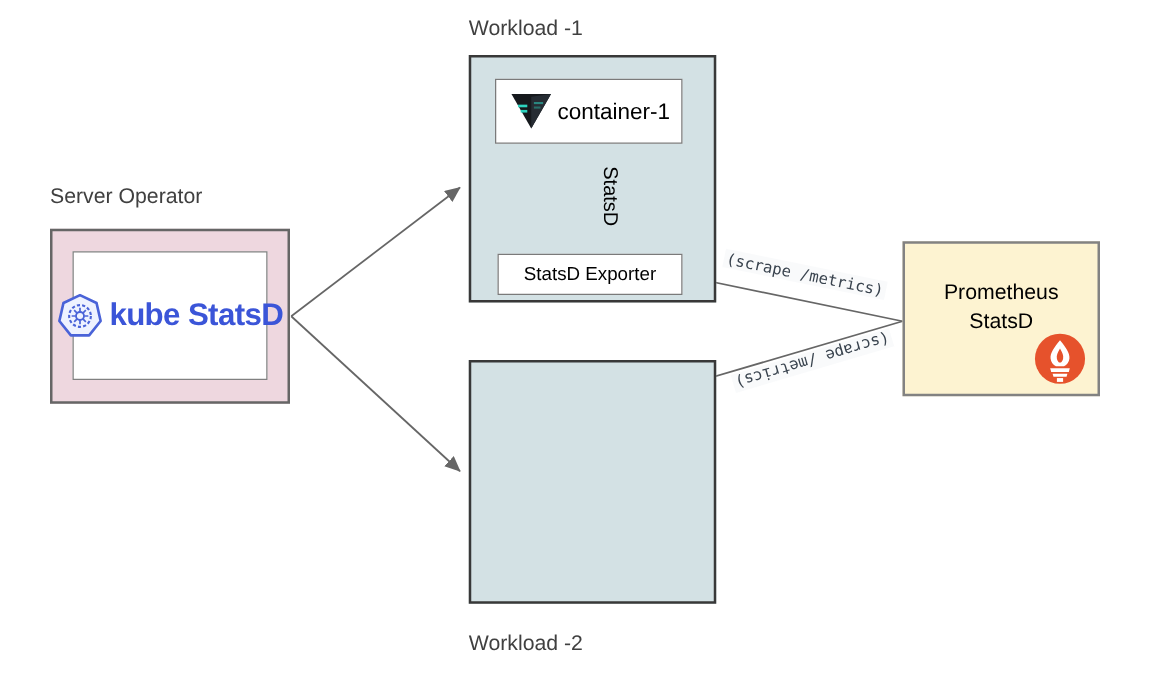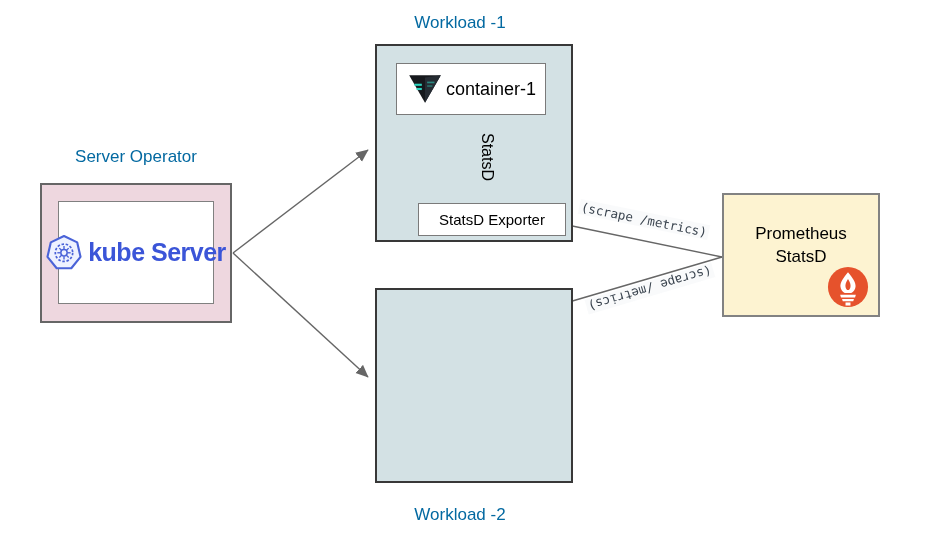--- a/index.html
+++ b/index.html
@@ -1,33 +1,33 @@
 <!DOCTYPE html>
 <html><head>
 <meta charset="utf-8">
 <style>
   html,body{margin:0;padding:0;background:#ffffff;}
   .canvas{position:relative;width:933px;height:542px;background:#ffffff;overflow:hidden;
           font-family:"Liberation Sans", sans-serif;color:#000;}
   .abs{position:absolute;}
-  .title{font-size:17px;color:#0369a1;text-align:center;white-space:nowrap;}
+  .title{font-size:17px;color:#404040;text-align:left;white-space:nowrap;}
 
   
   .vault-outer{left:40px;top:183px;width:192px;height:140px;background:#eed7df;border:2px solid #666;box-sizing:border-box;}
   .vault-inner{left:58px;top:201px;width:156px;height:103px;background:#fff;border:1px solid #808080;box-sizing:border-box;
                display:flex;align-items:center;justify-content:center;gap:6px;}
   .kv-text{font-size:25px;font-weight:bold;color:#3b55d8;letter-spacing:-0.5px;white-space:nowrap;}
 
   
   .workload{width:198px;background:#d3e1e4;border:2px solid #383838;box-sizing:border-box;}
   .wl1{left:375px;top:44px;height:198px;}
   .wl2{left:375px;top:288px;height:195px;}
   .white-node{background:#fff;border:1px solid #7a7a7a;box-sizing:border-box;display:flex;align-items:center;justify-content:center;}
   .container-box{width:150px;height:52px;gap:2px;font-size:18px;}
-  .exporter-box{width:148px;height:33px;font-size:15px;margin-left:20px;}
+  .exporter-box{width:148px;height:33px;font-size:15px;}
   .c1{left:396px;top:63px;} .e1{left:398px;top:203px;}
   .e2{left:393px;top:295px;} .c2{left:393px;top:418px;}
 
   
   .prom-box{left:722px;top:193px;width:158px;height:124px;background:#fdf3d1;border:2px solid #828282;box-sizing:border-box;text-align:center;}
   .prom-title{margin-top:28px;font-size:17px;line-height:1.35;}
   .prom-icon{position:absolute;right:9px;bottom:7px;width:42px;height:42px;}
 
   
   .statsd-label{width:60px;height:20px;font-size:16px;color:#000;text-align:center;line-height:20px;}
@@ -72,21 +72,21 @@
             <line x1="17" y1="20" x2="17" y2="23.1"></line>
           <line x1="10.7" y1="16.8" x2="13.8" y2="16.8"></line>
             <line x1="20.2" y1="16.8" x2="23.3" y2="16.8"></line>
           <line x1="12.6" y1="12.4" x2="14.8" y2="14.6"></line>
             <line x1="19.2" y1="19" x2="21.4" y2="21.2"></line>
           <line x1="21.4" y1="12.4" x2="19.2" y2="14.6"></line>
             <line x1="14.8" y1="19" x2="12.6" y2="21.2"></line>
         </g>
       </svg>
     </span>
-    <span class="kv-text">kube Server</span>
+    <span class="kv-text">kube StatsD</span>
   </div>
 
   <div class="abs title" style="left:375px;top:13px;width:170px;">Workload -1</div>
   <div class="abs workload wl1"></div>
   <div class="abs white-node container-box c1">
     <span style="display:inline-flex;">
       <svg width="38" height="38" viewBox="0 0 36 36">
         <polygon points="3,5 33,5 18,31" fill="#16191d"></polygon>
         <polygon points="18,7 33,5 18,31" fill="#262c33"></polygon>
         <rect x="8" y="13" width="7" height="2" fill="#2dd4bf"></rect>

